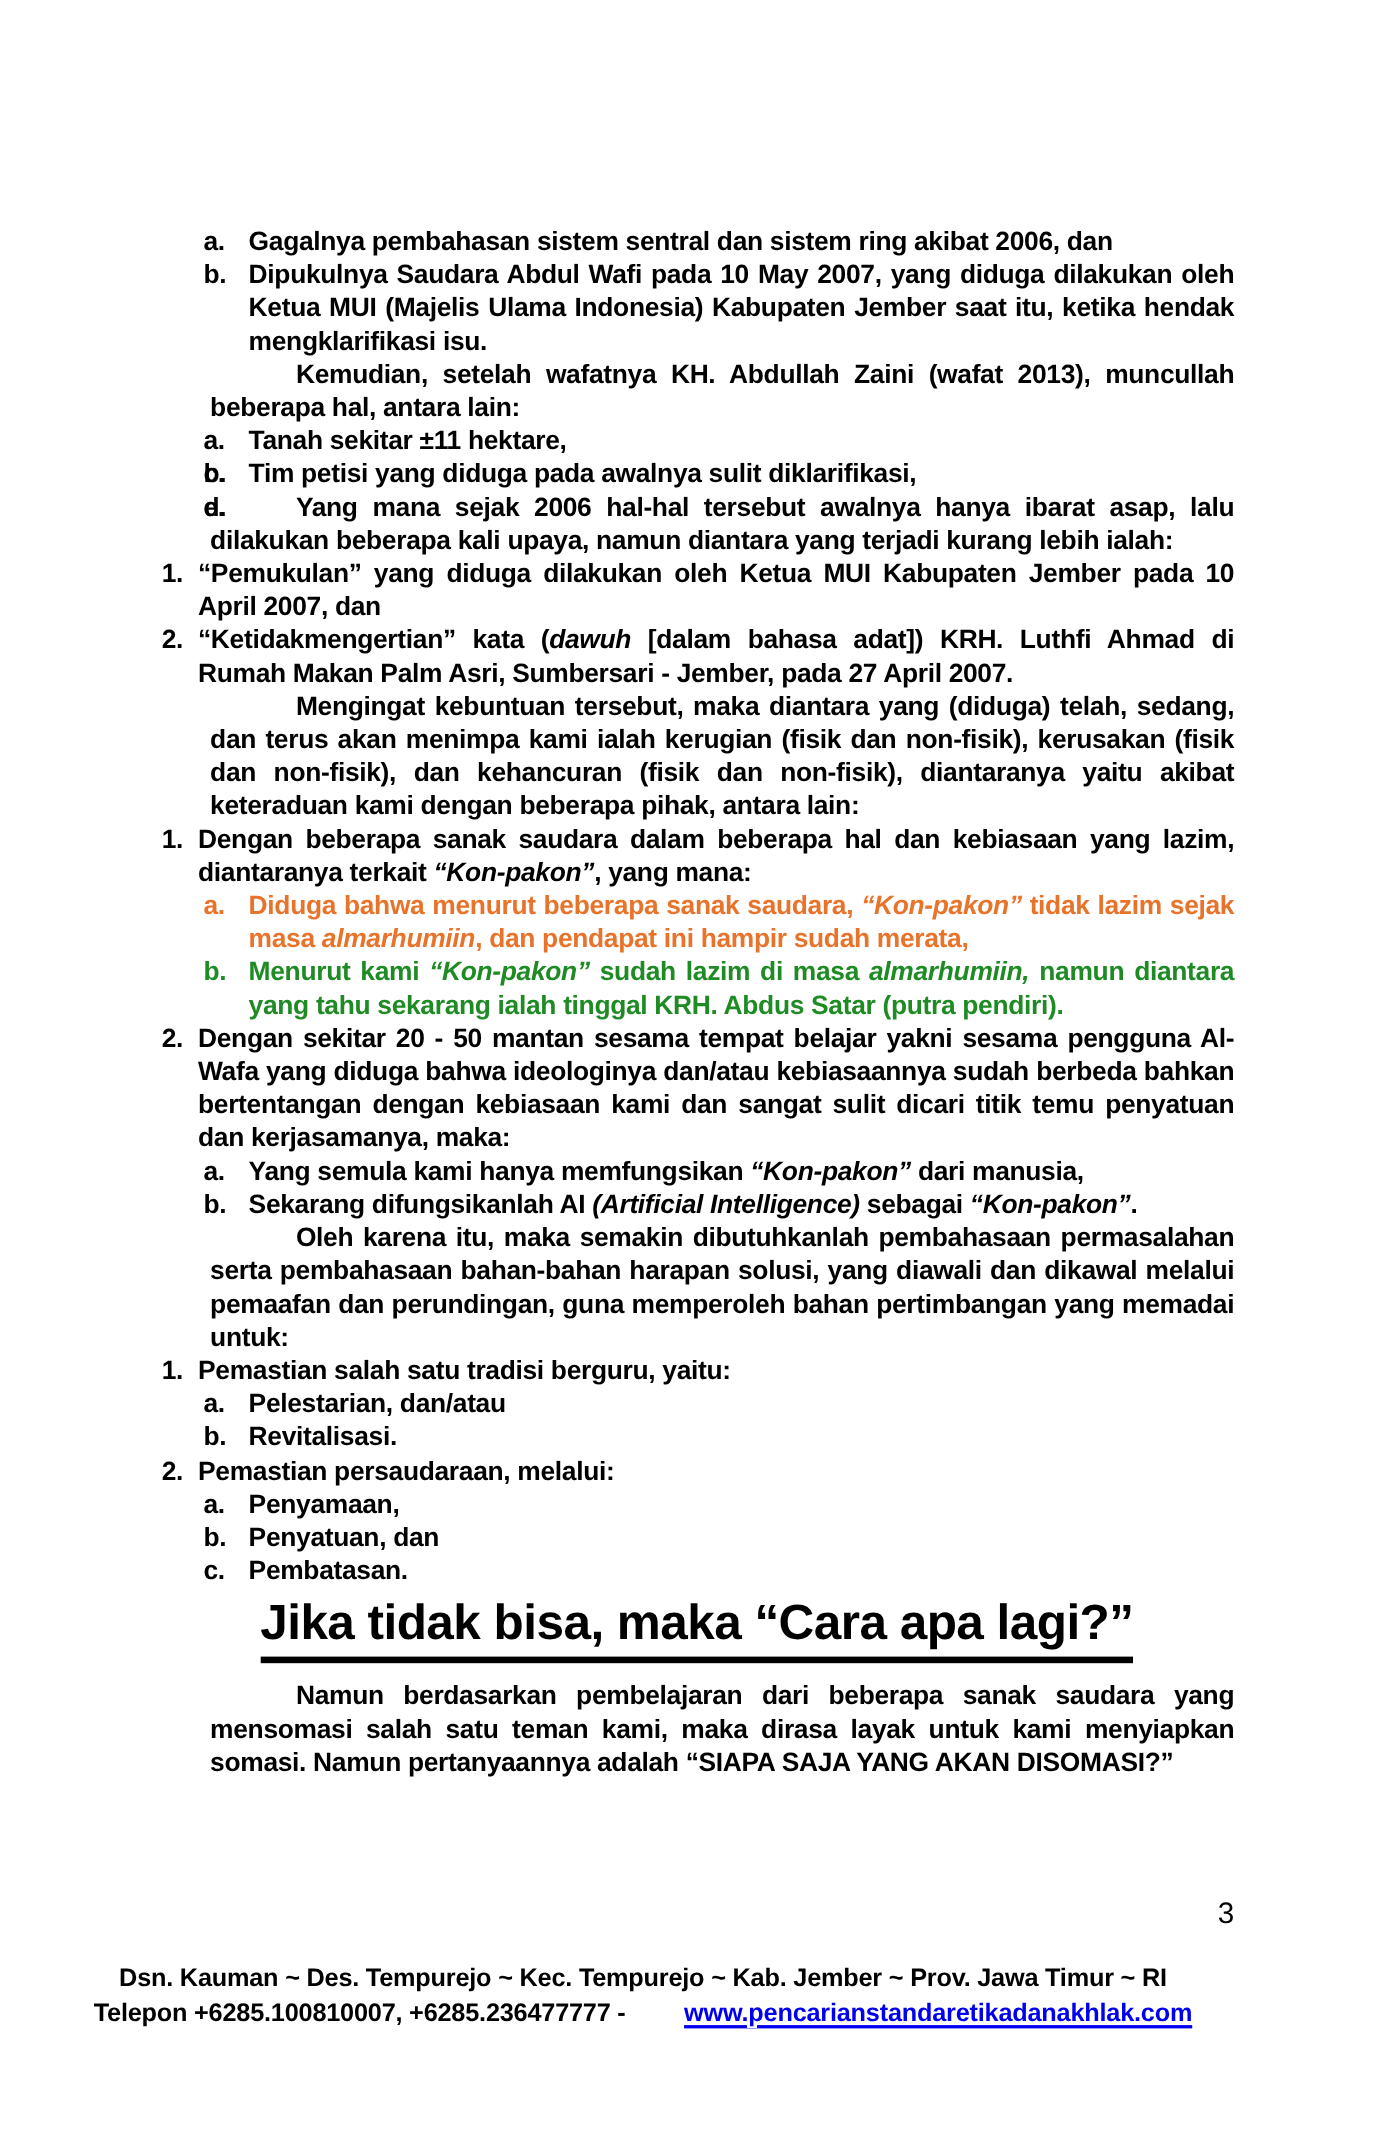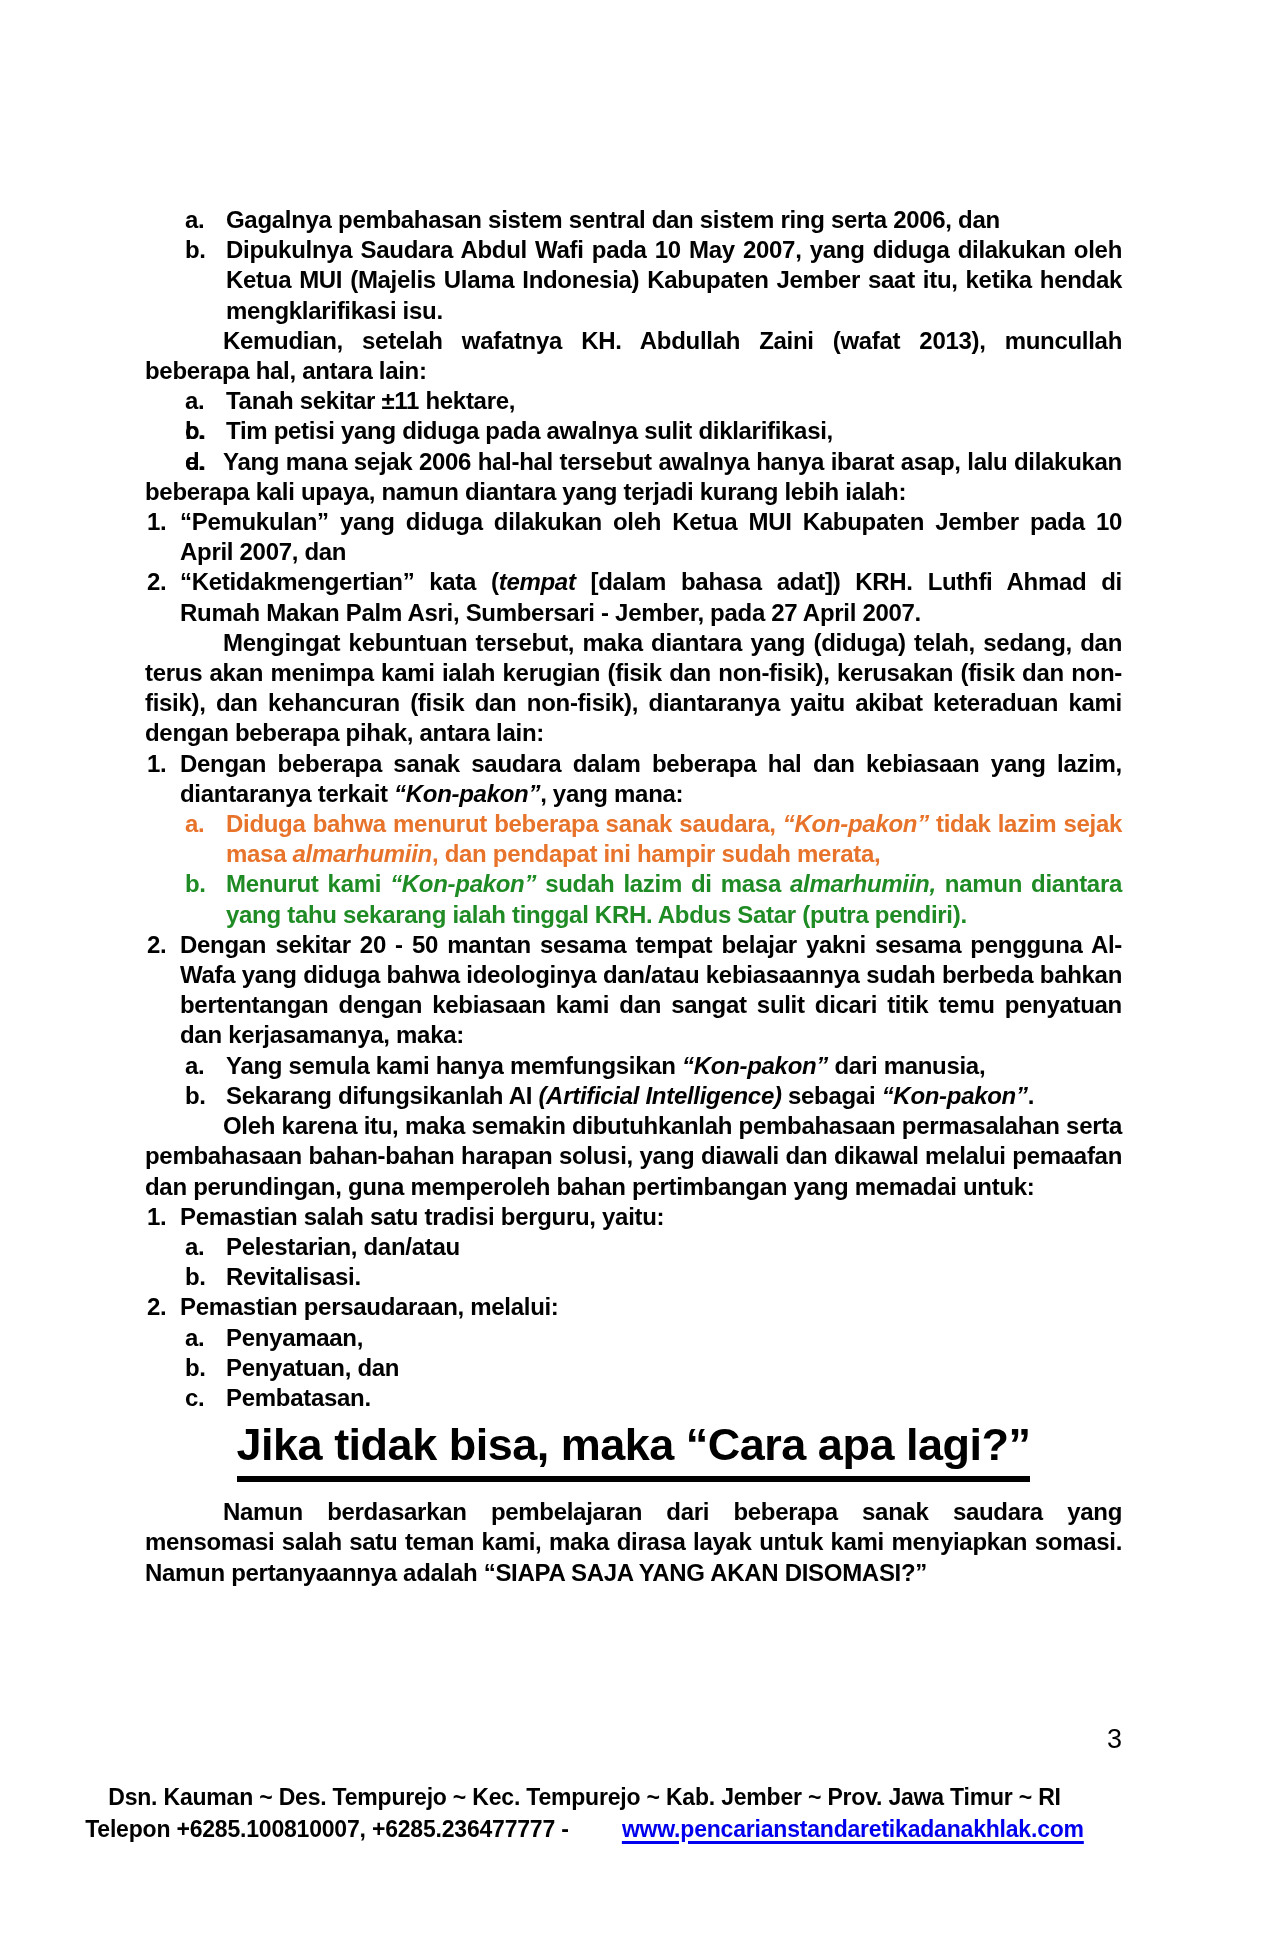--- a/index.html
+++ b/index.html
@@ -15,21 +15,21 @@
     background:#ffffff;
     font-family:"Liberation Sans","DejaVu Sans",sans-serif;
     font-weight:700;
     color:var(--c-text);
     overflow:hidden;
   }
   .content{
     position:absolute;left:145px;top:205px;width:977px;
     font-size:24px;line-height:30.2px;letter-spacing:-0.3px;
   }
-  .para{text-align:justify;text-indent:78px;}
+  .para{text-align:justify;text-indent:78px;margin-left:46px;}
   .li{position:relative;text-align:justify;}
   .ln{padding-left:35px;}
   .ln > .mk{position:absolute;left:2px;top:0;}
   .la{padding-left:81px;}
   .la > .mk{position:absolute;left:40px;top:0;}
   .orange{color:var(--c-orange);}
   .green{color:var(--c-green);}
   .it{font-style:italic;}
   .heading-wrap{text-align:center;margin-top:6px;margin-bottom:15px;text-indent:0;}
   .heading{
@@ -56,21 +56,21 @@
   }
 </style>
 </head>
 <body>
 
 <div class="page">
   <div class="content">
 
     <div class="li la">
       <span class="mk">a.</span>
-      <span>Gagalnya pembahasan sistem sentral dan sistem ring serta 2006, dan</span>
+      <span>Gagalnya pembahasan sistem sentral dan sistem ring akibat 2006, dan</span>
     </div>
     <div class="li la">
       <span class="mk">b.</span>
       <span>Dipukulnya Saudara Abdul Wafi pada 10 May 2007, yang diduga dilakukan oleh Ketua MUI (Majelis Ulama Indonesia) Kabupaten Jember saat itu, ketika hendak mengklarifikasi isu.</span>
     </div>
 
     <div class="para">Kemudian, setelah wafatnya KH. Abdullah Zaini (wafat 2013), muncullah beberapa hal, antara lain:</div>
 
     <div class="li la">
       <span class="mk">a.</span>
@@ -91,21 +91,21 @@
     </div>
 
     <div class="para">Yang mana sejak 2006 hal-hal tersebut awalnya hanya ibarat asap, lalu dilakukan beberapa kali upaya, namun diantara yang terjadi kurang lebih ialah:</div>
 
     <div class="li ln">
       <span class="mk">1.</span>
       <span>“Pemukulan” yang diduga dilakukan oleh Ketua MUI Kabupaten Jember pada 10 April 2007, dan</span>
     </div>
     <div class="li ln">
       <span class="mk">2.</span>
-      <span><span>“Ketidakmengertian” kata (</span><span class="it">tempat</span><span> [dalam bahasa adat]) KRH. Luthfi Ahmad di Rumah Makan Palm Asri, Sumbersari - Jember, pada 27 April 2007.</span></span>
+      <span><span>“Ketidakmengertian” kata (</span><span class="it">dawuh</span><span> [dalam bahasa adat]) KRH. Luthfi Ahmad di Rumah Makan Palm Asri, Sumbersari - Jember, pada 27 April 2007.</span></span>
     </div>
 
     <div class="para">Mengingat kebuntuan tersebut, maka diantara yang (diduga) telah, sedang, dan terus akan menimpa kami ialah kerugian (fisik dan non-fisik), kerusakan (fisik dan non-fisik), dan kehancuran (fisik dan non-fisik), diantaranya yaitu akibat keteraduan kami dengan beberapa pihak, antara lain:</div>
 
     <div class="li ln">
       <span class="mk">1.</span>
       <span><span>Dengan beberapa sanak saudara dalam beberapa hal dan kebiasaan yang lazim, diantaranya terkait </span><span class="it">“Kon-pakon”</span><span>, yang mana:</span></span>
     </div>
     <div class="li la orange">
       <span class="mk">a.</span>

